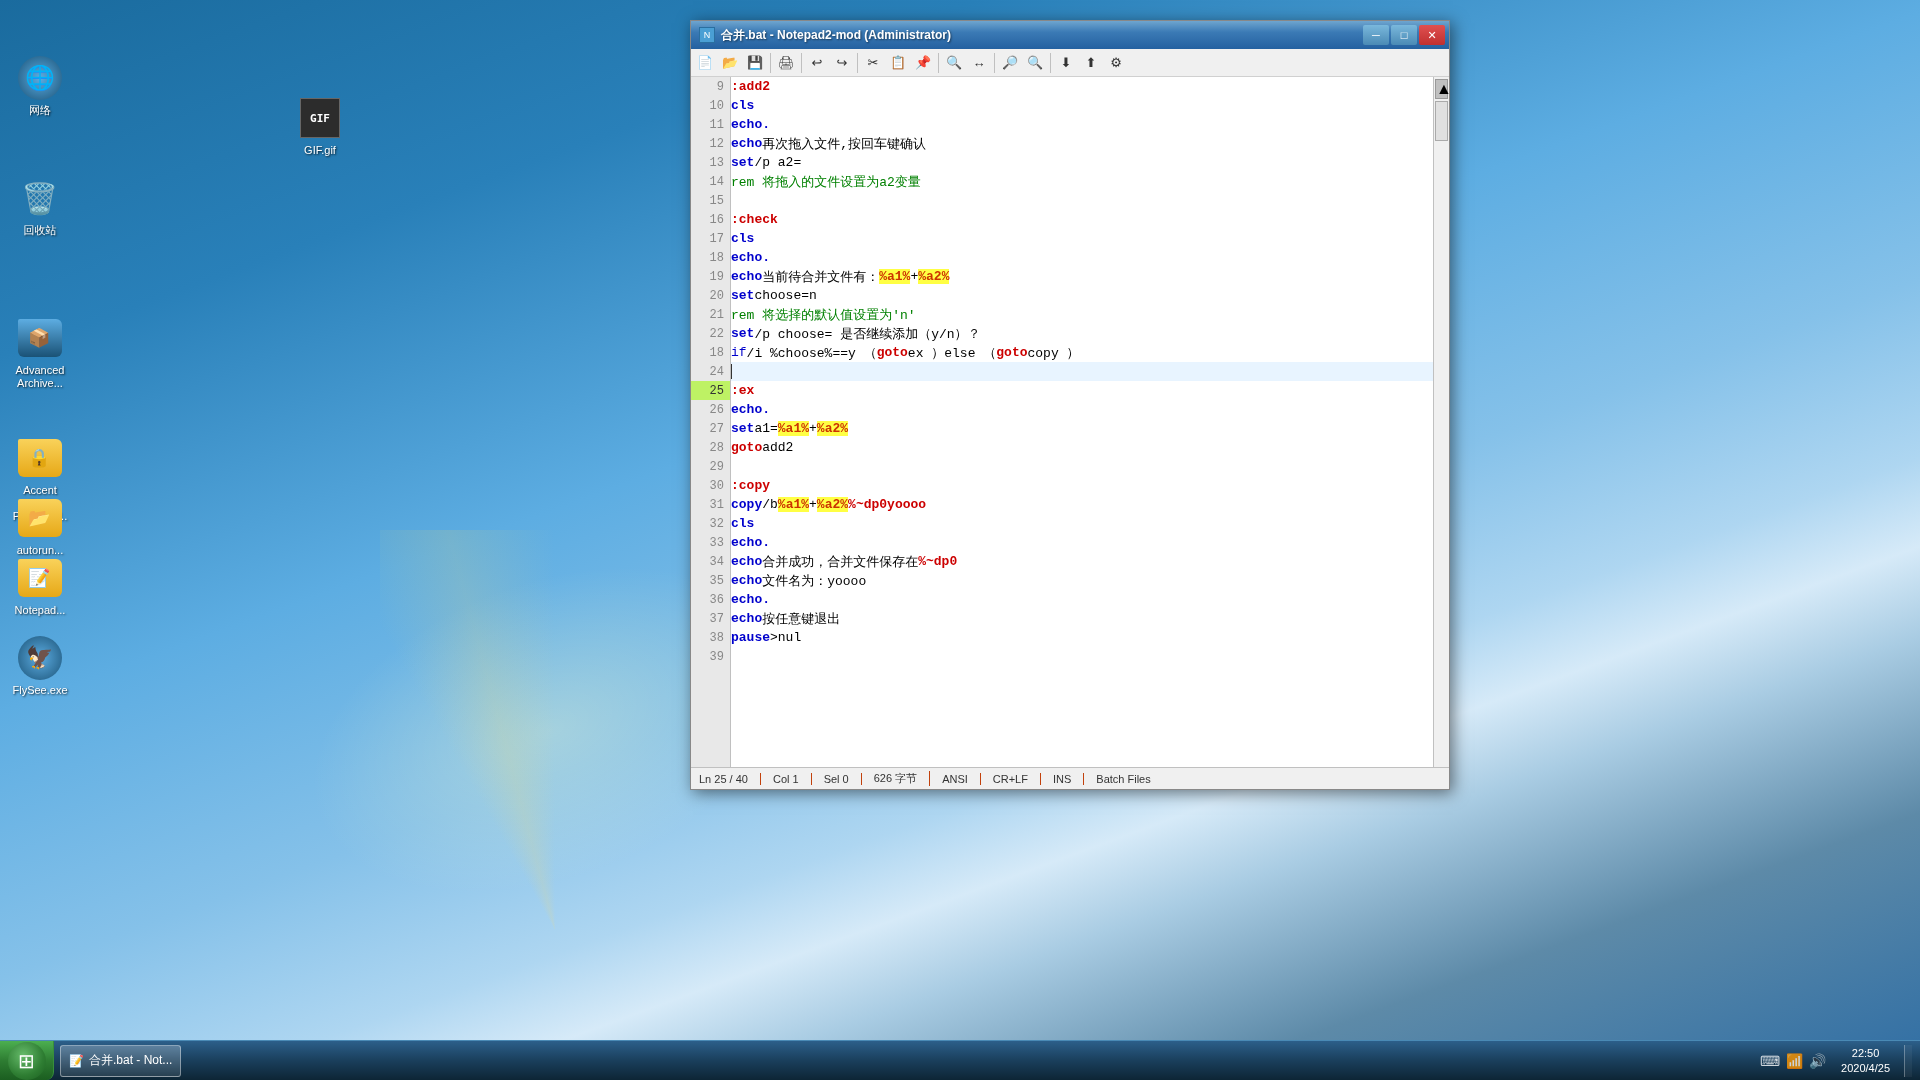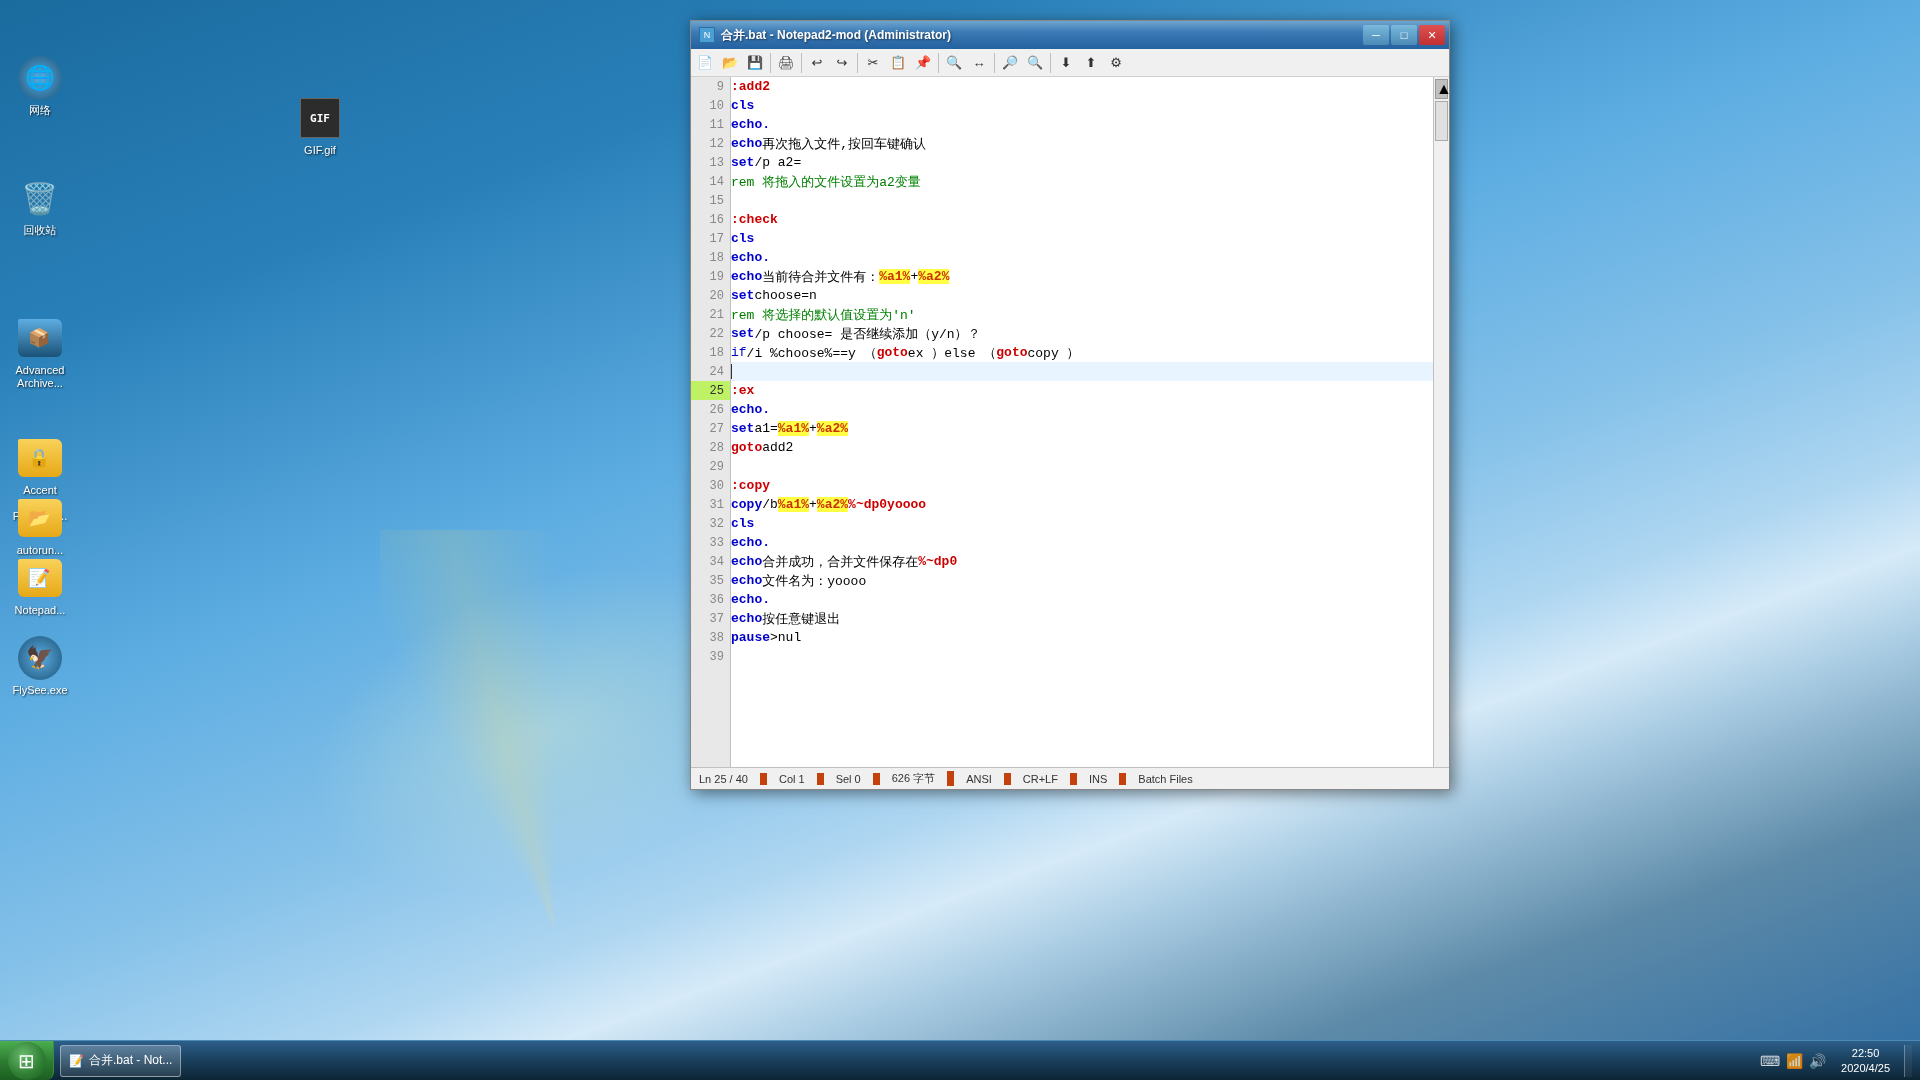--- a/index.html
+++ b/index.html
@@ -366,21 +366,21 @@
       border-top: 1px solid #c0c0c0;
       display: flex;
       align-items: center;
       padding: 0 8px;
       font-size: 11px;
       color: #333;
       gap: 12px;
     }
 
     .status-section {
-      border-right: 7px solid #c2410c;
+      border-right: 1px solid #c2410c;
       padding-right: 12px;
     }
 
     .status-section:last-child {
       border-right: none;
     }
 
     
     .scrollbar-area {
       width: 16px;

